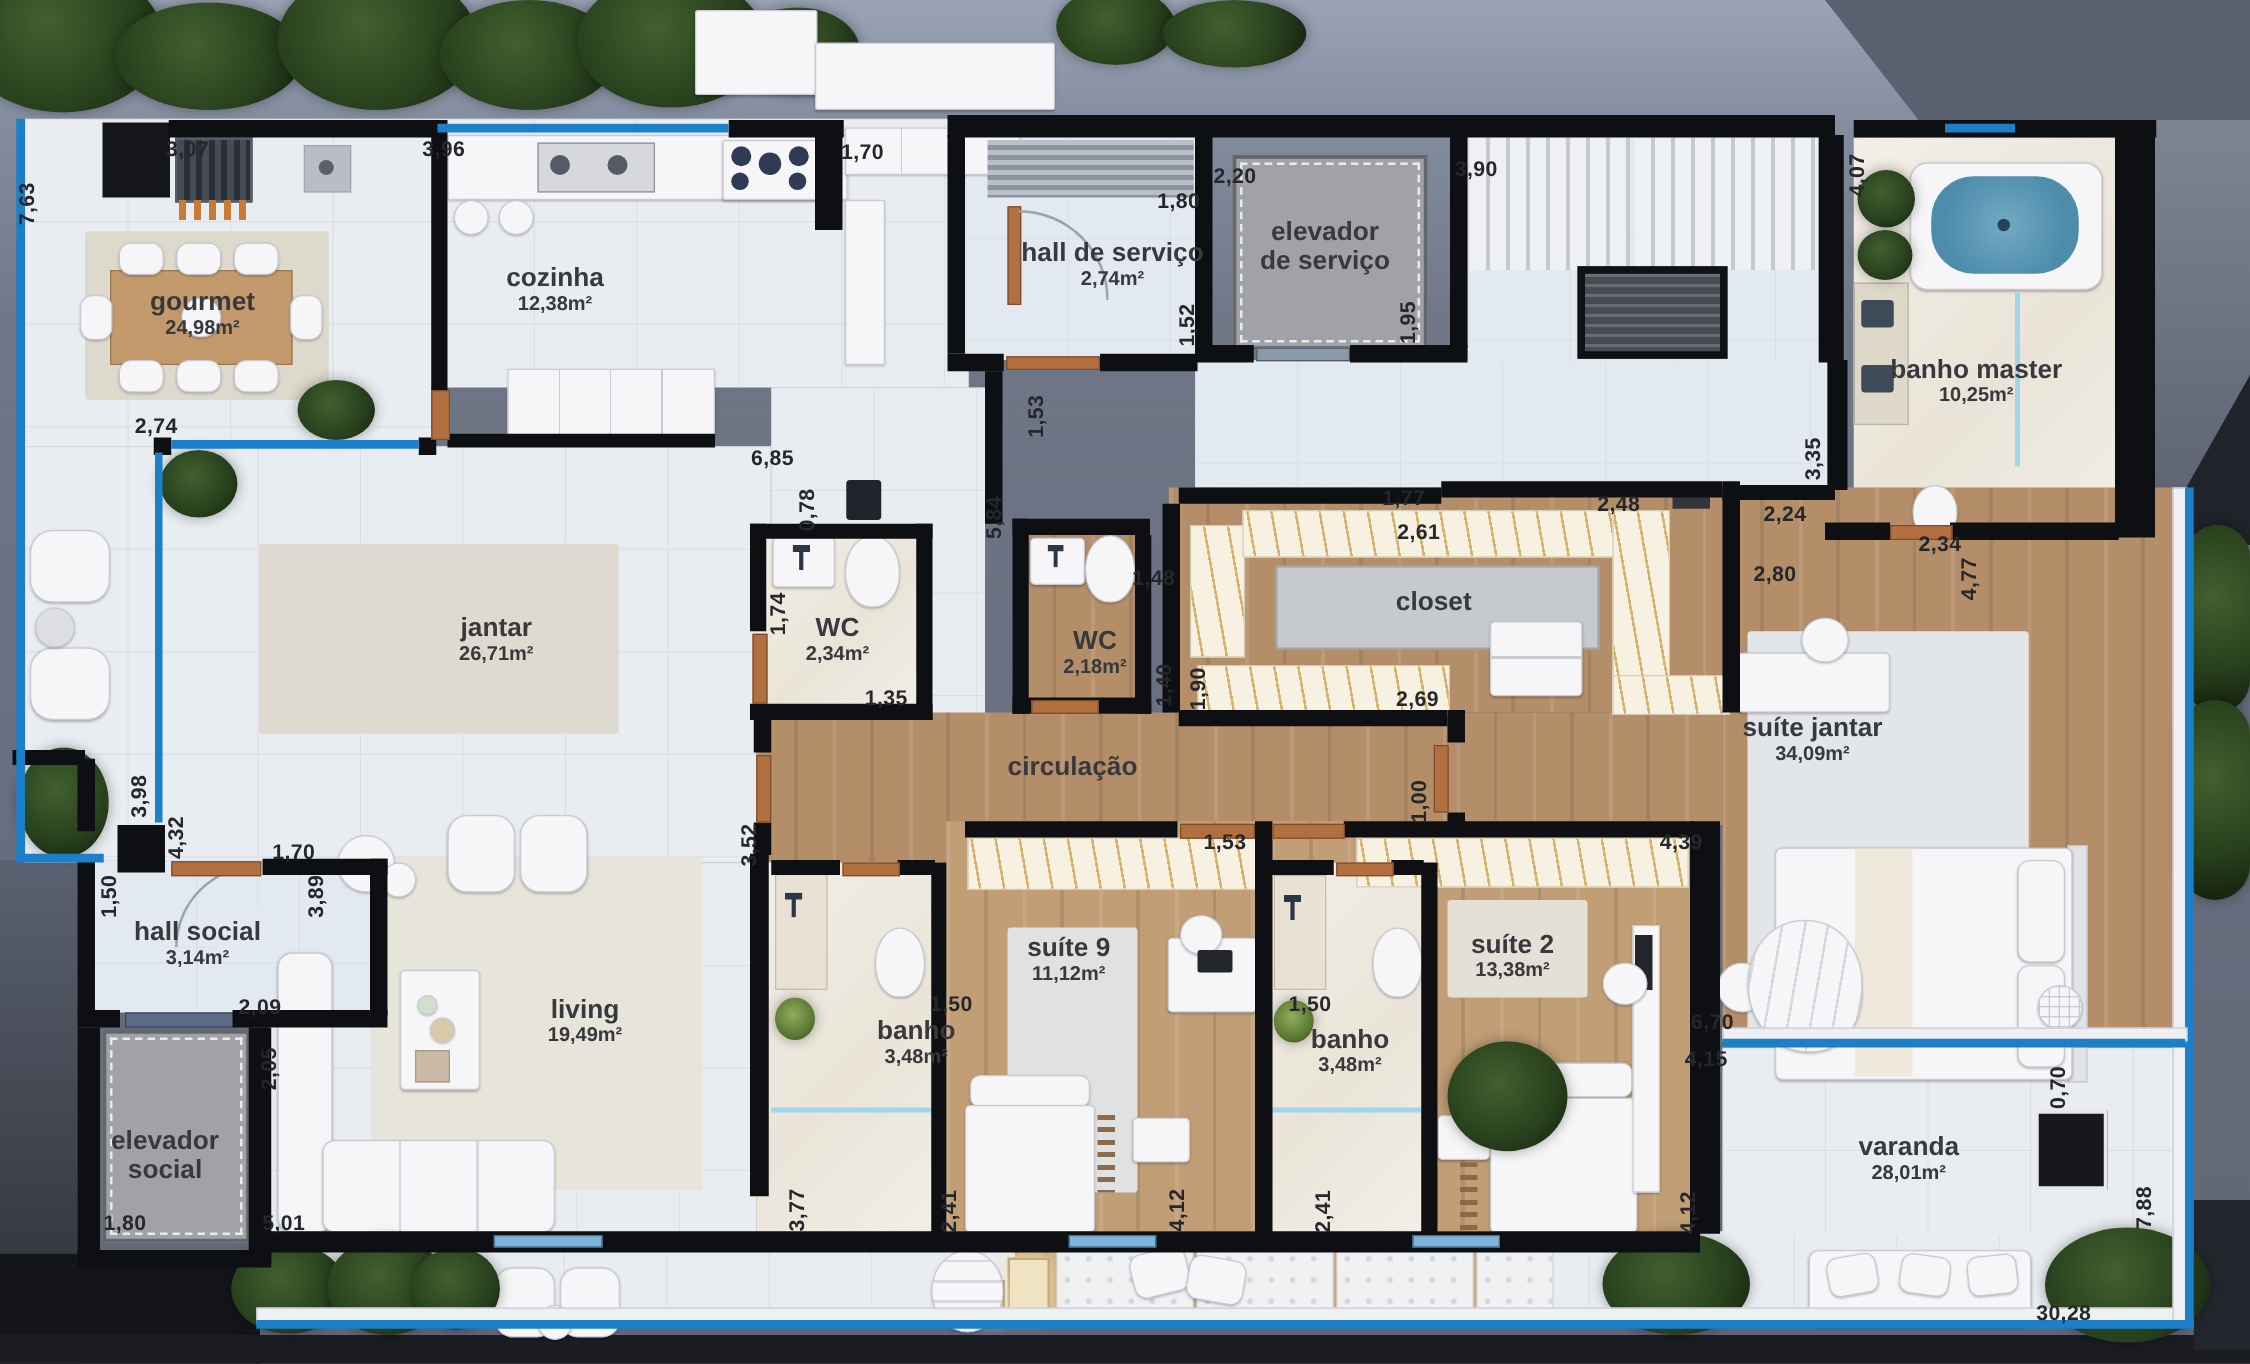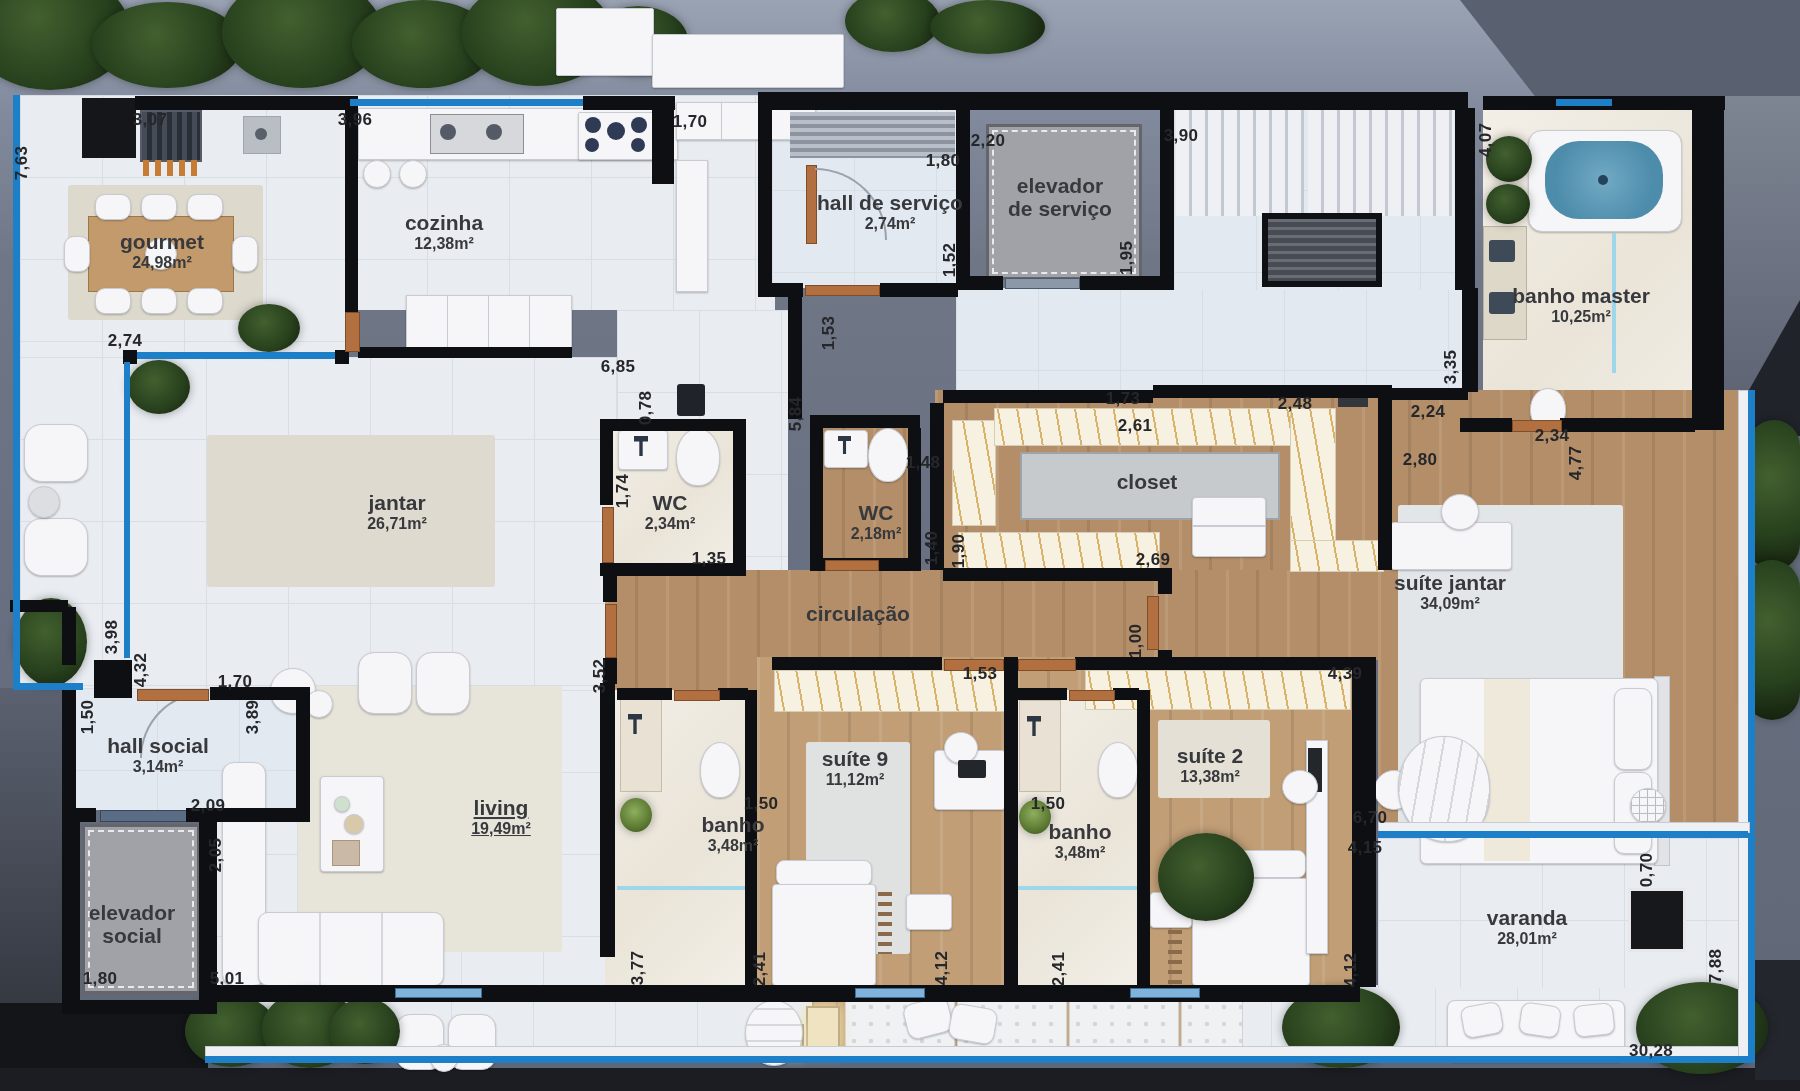--- a/index.html
+++ b/index.html
@@ -399,21 +399,21 @@
         <div class="ar">34,09m²</div>
       </div>
       <div class="rlabel" style="left: 158px; top: 755px;">
         <div class="nm">hall social</div>
         <div class="ar">3,14m²</div>
       </div>
       <div class="rlabel" style="left: 132px; top: 925px;">
         <div class="nm">elevador</div>
         <div class="nm">social</div>
       </div>
-      <div class="rlabel" style="left: 501px; top: 817px; text-decoration: underline;">
+      <div class="rlabel" style="left: 468px; top: 817px;">
         <div class="nm">living</div>
         <div class="ar">19,49m²</div>
       </div>
       <div class="rlabel" style="left: 733px; top: 834px;">
         <div class="nm">banho</div>
         <div class="ar">3,48m²</div>
       </div>
       <div class="rlabel" style="left: 855px; top: 768px;">
         <div class="nm">suíte 9</div>
         <div class="ar">11,12m²</div>
@@ -436,36 +436,36 @@
       <div class="dim" style="left: 690px; top: 122px;">1,70</div>
       <div class="dim" style="left: 943px; top: 161px;">1,80</div>
       <div class="dim" style="left: 988px; top: 141px;">2,20</div>
       <div class="dim" style="left: 1181px; top: 136px;">3,90</div>
       <div class="dim r" style="left: 1486px; top: 140px;">4,07</div>
       <div class="dim r" style="left: 950px; top: 260px;">1,52</div>
       <div class="dim r" style="left: 1127px; top: 258px;">1,95</div>
       <div class="dim" style="left: 125px; top: 341px;">2,74</div>
       <div class="dim r" style="left: 829px; top: 333px;">1,53</div>
       <div class="dim" style="left: 618px; top: 367px;">6,85</div>
-      <div class="dim" style="left: 1123px; top: 399px;">1,73</div>
+      <div class="dim" style="left: 1123px; top: 399px;">1,77</div>
       <div class="dim" style="left: 1295px; top: 404px;">2,48</div>
       <div class="dim" style="left: 1135px; top: 426px;">2,61</div>
       <div class="dim" style="left: 1428px; top: 412px;">2,24</div>
       <div class="dim r" style="left: 1451px; top: 367px;">3,35</div>
       <div class="dim" style="left: 1552px; top: 436px;">2,34</div>
       <div class="dim" style="left: 1420px; top: 460px;">2,80</div>
       <div class="dim r" style="left: 1576px; top: 463px;">4,77</div>
       <div class="dim r" style="left: 646px; top: 408px;">0,78</div>
       <div class="dim r" style="left: 796px; top: 414px;">5,84</div>
       <div class="dim r" style="left: 623px; top: 491px;">1,74</div>
       <div class="dim" style="left: 923px; top: 463px;">1,48</div>
       <div class="dim" style="left: 709px; top: 559px;">1,35</div>
       <div class="dim r" style="left: 932px; top: 548px;">1,40</div>
       <div class="dim r" style="left: 959px; top: 551px;">1,90</div>
-      <div class="dim" style="left: 1134px; top: 560px; margin-left: 19px;">2,69</div>
+      <div class="dim" style="left: 1134px; top: 560px;">2,69</div>
       <div class="dim r" style="left: 1136px; top: 641px;">1,00</div>
       <div class="dim r" style="left: 112px; top: 637px;">3,98</div>
       <div class="dim r" style="left: 141px; top: 670px;">4,32</div>
       <div class="dim" style="left: 235px; top: 682px;">1,70</div>
       <div class="dim r" style="left: 88px; top: 717px;">1,50</div>
       <div class="dim r" style="left: 253px; top: 717px;">3,89</div>
       <div class="dim" style="left: 208px; top: 806px;">2,09</div>
       <div class="dim r" style="left: 216px; top: 855px;">2,05</div>
       <div class="dim" style="left: 100px; top: 979px;">1,80</div>
       <div class="dim" style="left: 227px; top: 979px;">5,01</div>

